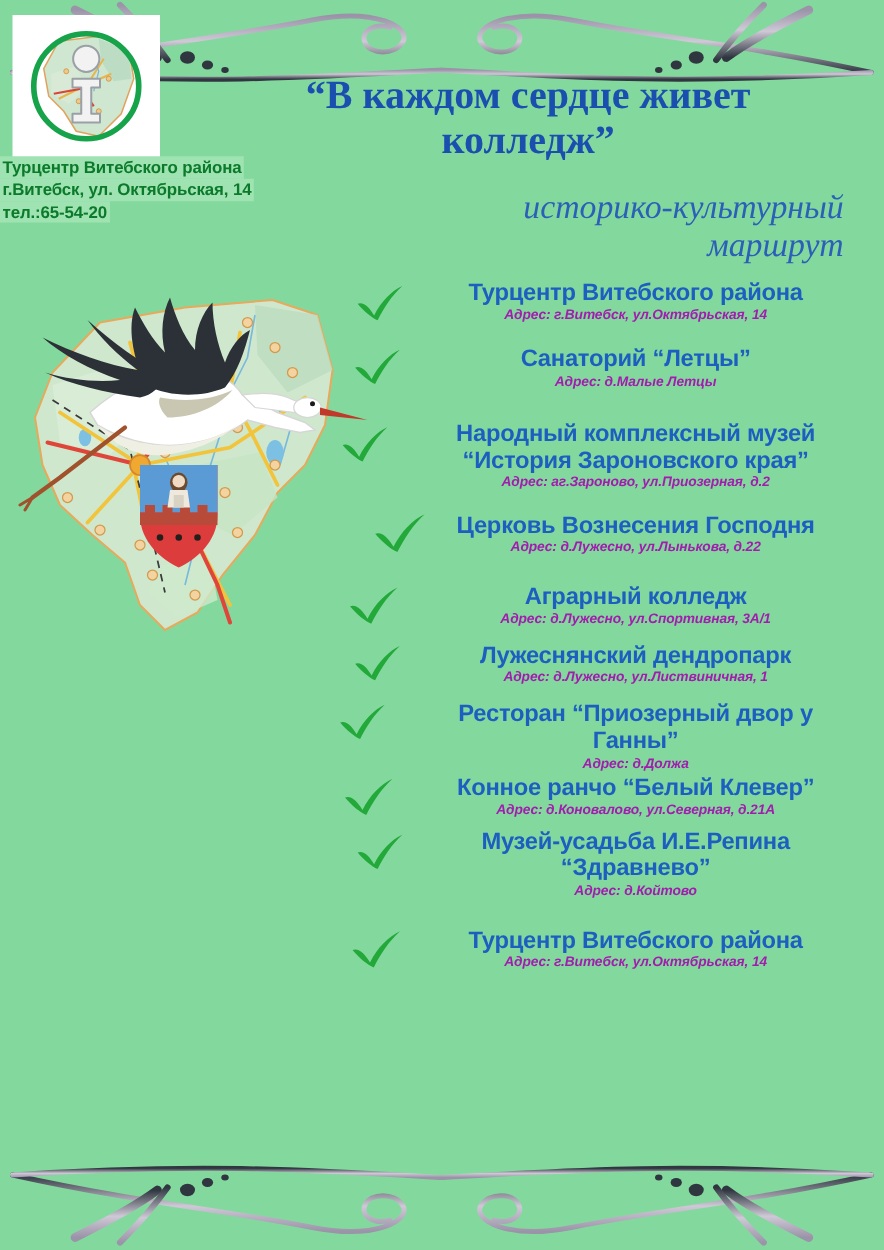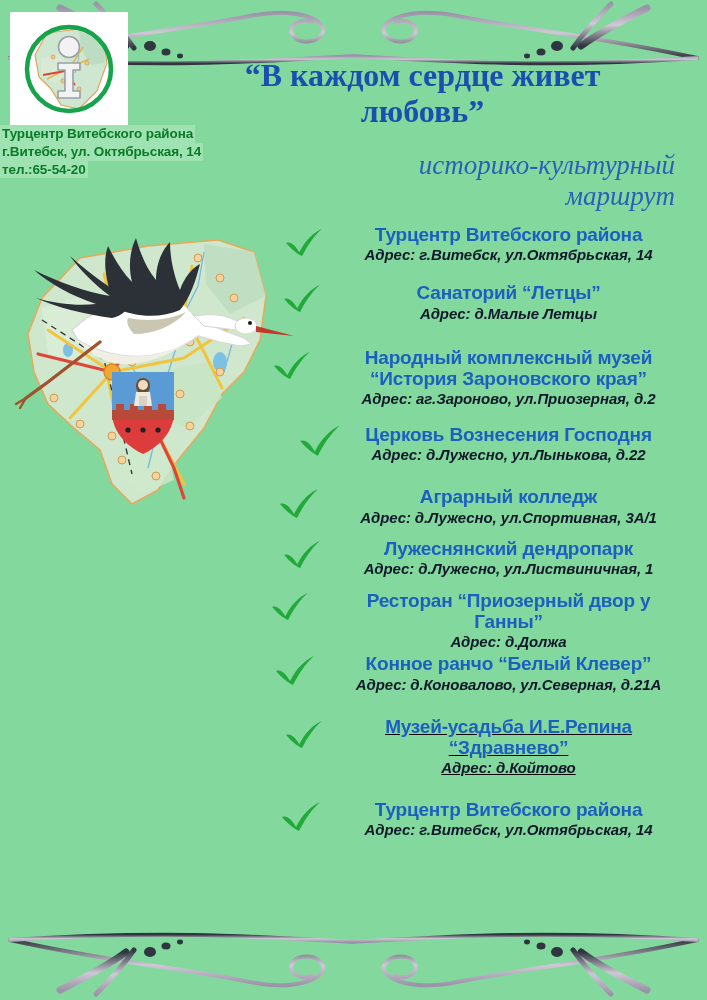--- a/index.html
+++ b/index.html
@@ -91,24 +91,24 @@
   }
   .item-body{padding:0 6px 0 48px;}
   .item-name{
     font-size:19px;
     font-weight:bold;
     color:#1d5fc0;
     line-height:1.12;
     letter-spacing:-0.2px;
   }
   .item-addr{
-    font-size:15px;
+    font-size:11px;
     font-weight:bold;
     font-style:italic;
-    color:#0f172a;
+    color:#a21caf;
     line-height:1.2;
     letter-spacing:-0.1px;
     margin-top:1px;
   }
 </style>
 </head>
 <body>
 
 <div class="poster">
 
@@ -180,21 +180,21 @@
   </div>
 
   <div class="contact-block">
     <div><span class="contact-line">Турцентр Витебского района</span></div>
     <div><span class="contact-line">г.Витебск, ул. Октябрьская, 14</span></div>
     <div><span class="contact-line">тел.:65-54-20</span></div>
   </div>
 
   <div class="headline">
     <div>“В каждом сердце живет</div>
-    <div>любовь”</div>
+    <div>колледж”</div>
   </div>
   <div class="subtitle">
     <div>историко-культурный</div>
     <div>маршрут</div>
   </div>
 
   <div class="artwork">
     <svg width="290" height="300" viewBox="0 0 290 300">
 
       <g>
@@ -387,21 +387,21 @@
     <div class="item" style="">
       <svg class="check" viewBox="0 0 46 34" style="left:4px;top:0px;width:46px;height:34px;">
         <path d="M4,18 C9,16 14,21 18,28 C24,16 33,7 42,3 C33,11 26,22 21,32 C16,30 9,24 4,18 Z" fill="#23a83a"></path>
       </svg>
       <div class="item-body">
         <div class="item-name">Конное ранчо “Белый Клевер”</div>
         <div class="item-addr">Адрес: д.Коновалово, ул.Северная, д.21А</div>
       </div>
     </div>
 
-    <div class="item" style="margin-top:22px;text-decoration:underline;">
+    <div class="item" style="margin-top:8px;">
       <svg class="check" viewBox="0 0 46 34" style="left:14px;top:2px;width:44px;height:32px;">
         <path d="M4,18 C9,16 14,21 18,28 C24,16 33,7 42,3 C33,11 26,22 21,32 C16,30 9,24 4,18 Z" fill="#23a83a"></path>
       </svg>
       <div class="item-body">
         <div class="item-name" style="white-space:pre-line;">Музей-усадьба И.Е.Репина
 “Здравнево”</div>
         <div class="item-addr">Адрес: д.Койтово</div>
       </div>
     </div>
 

